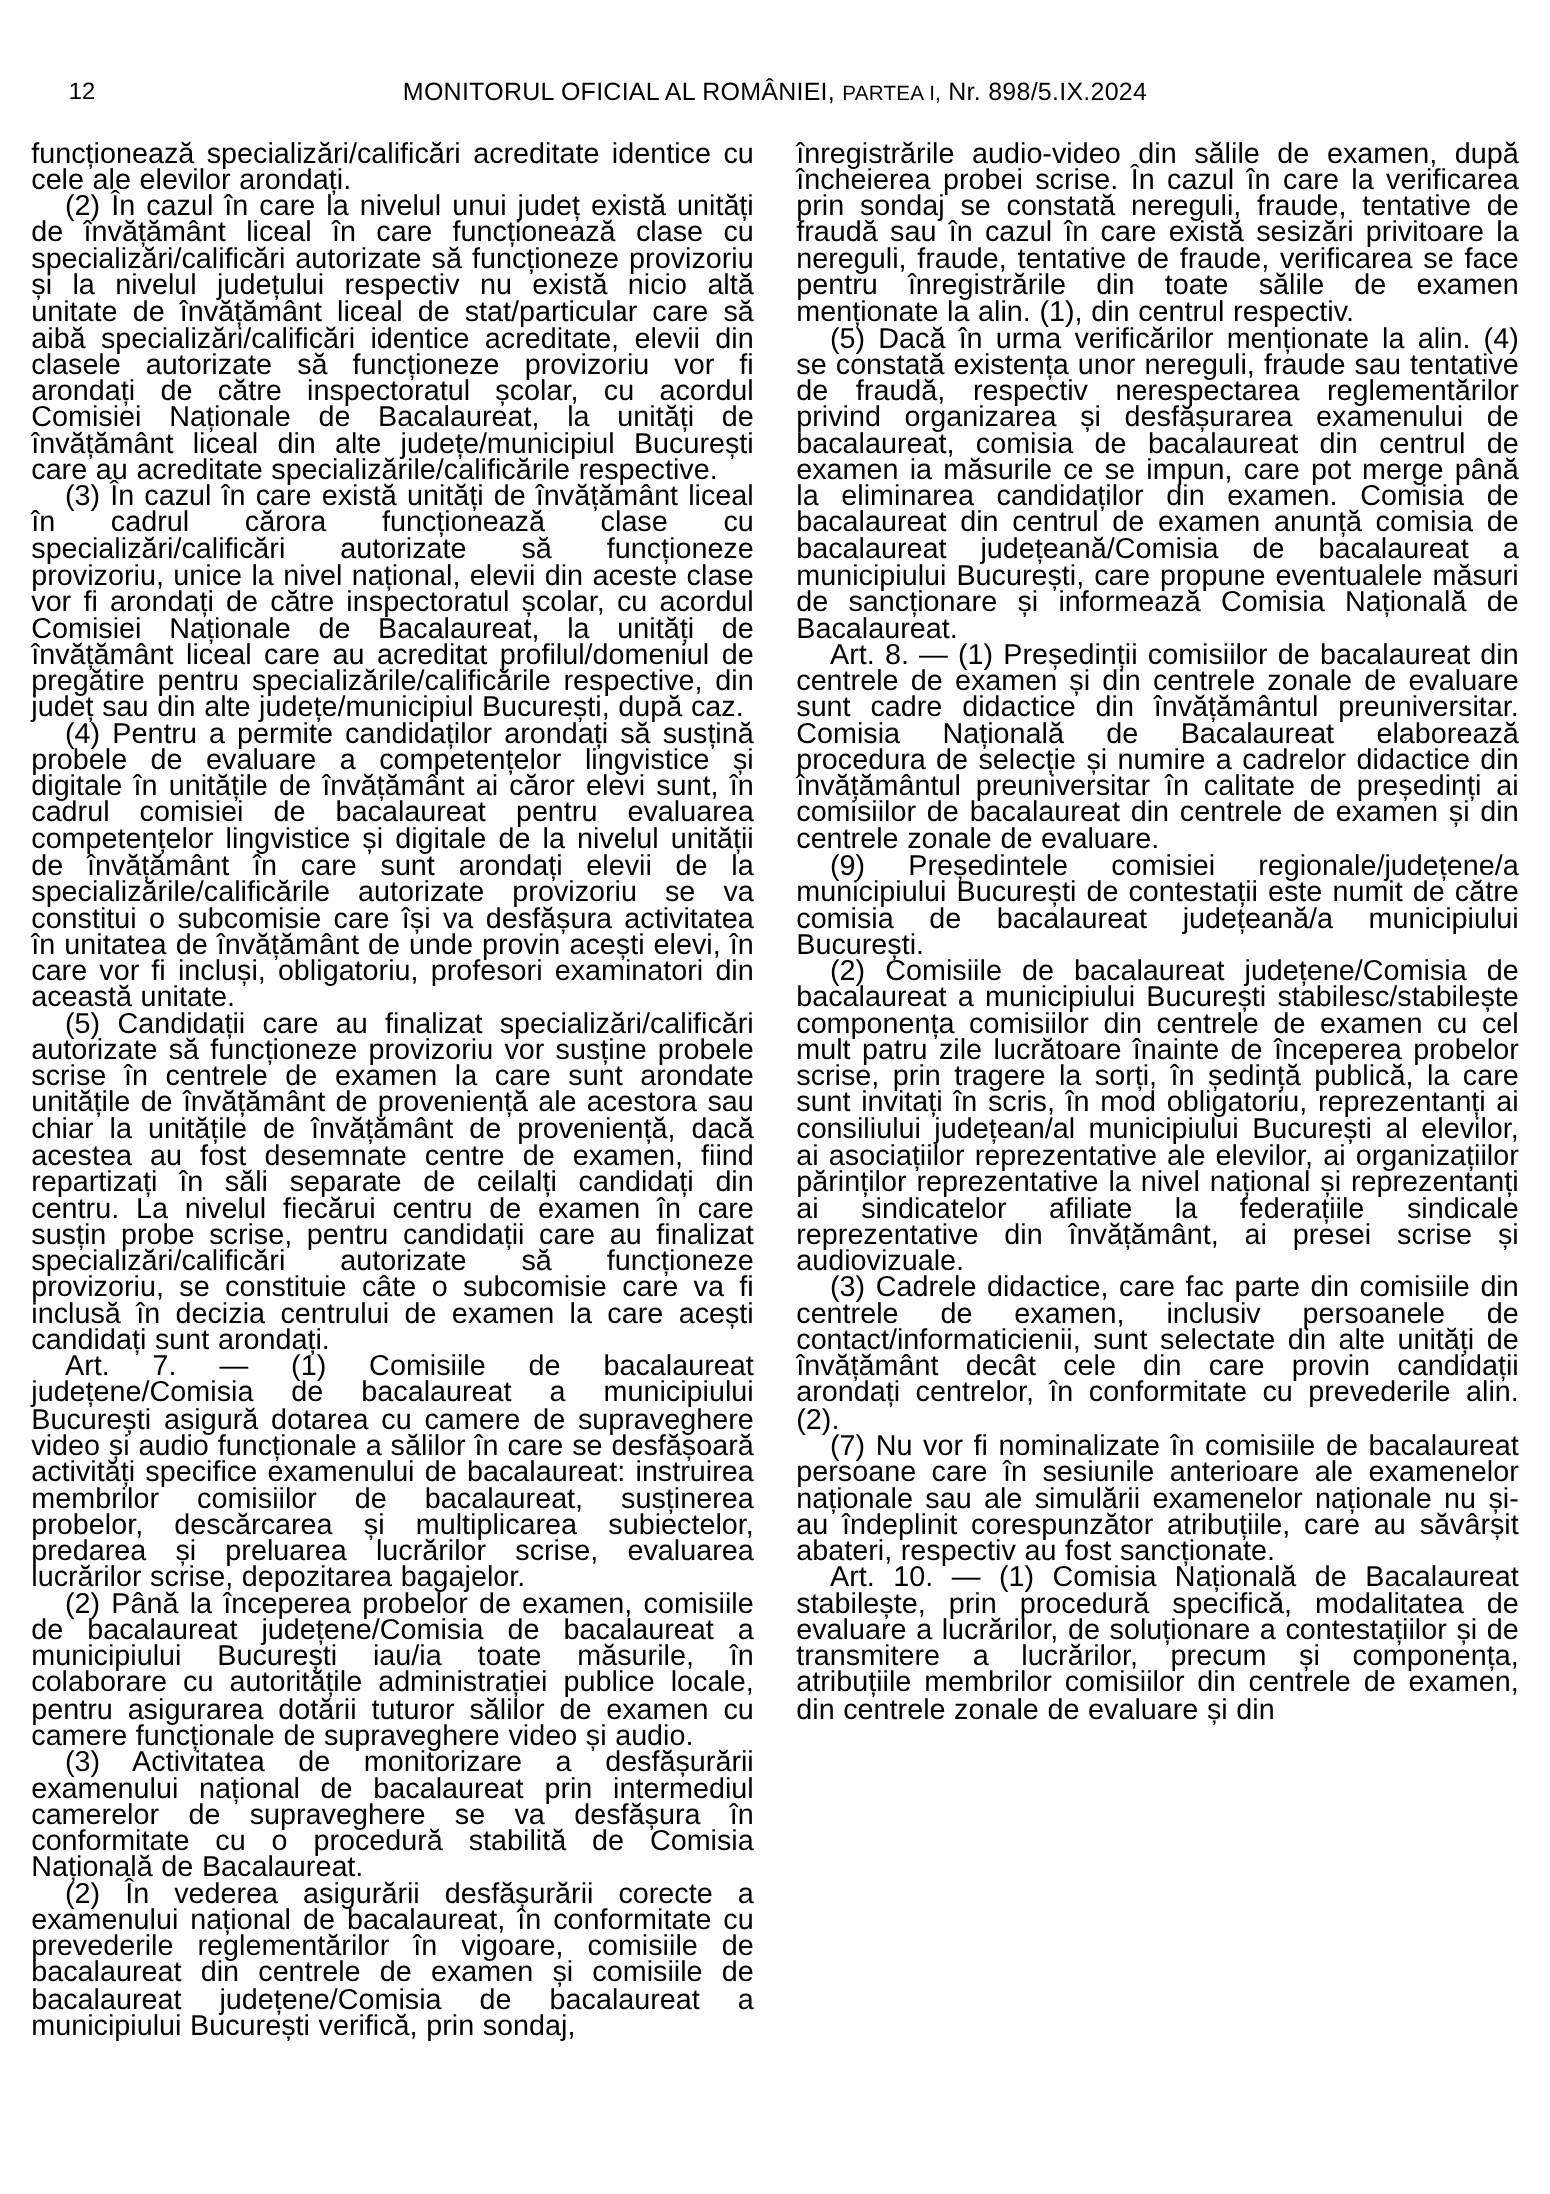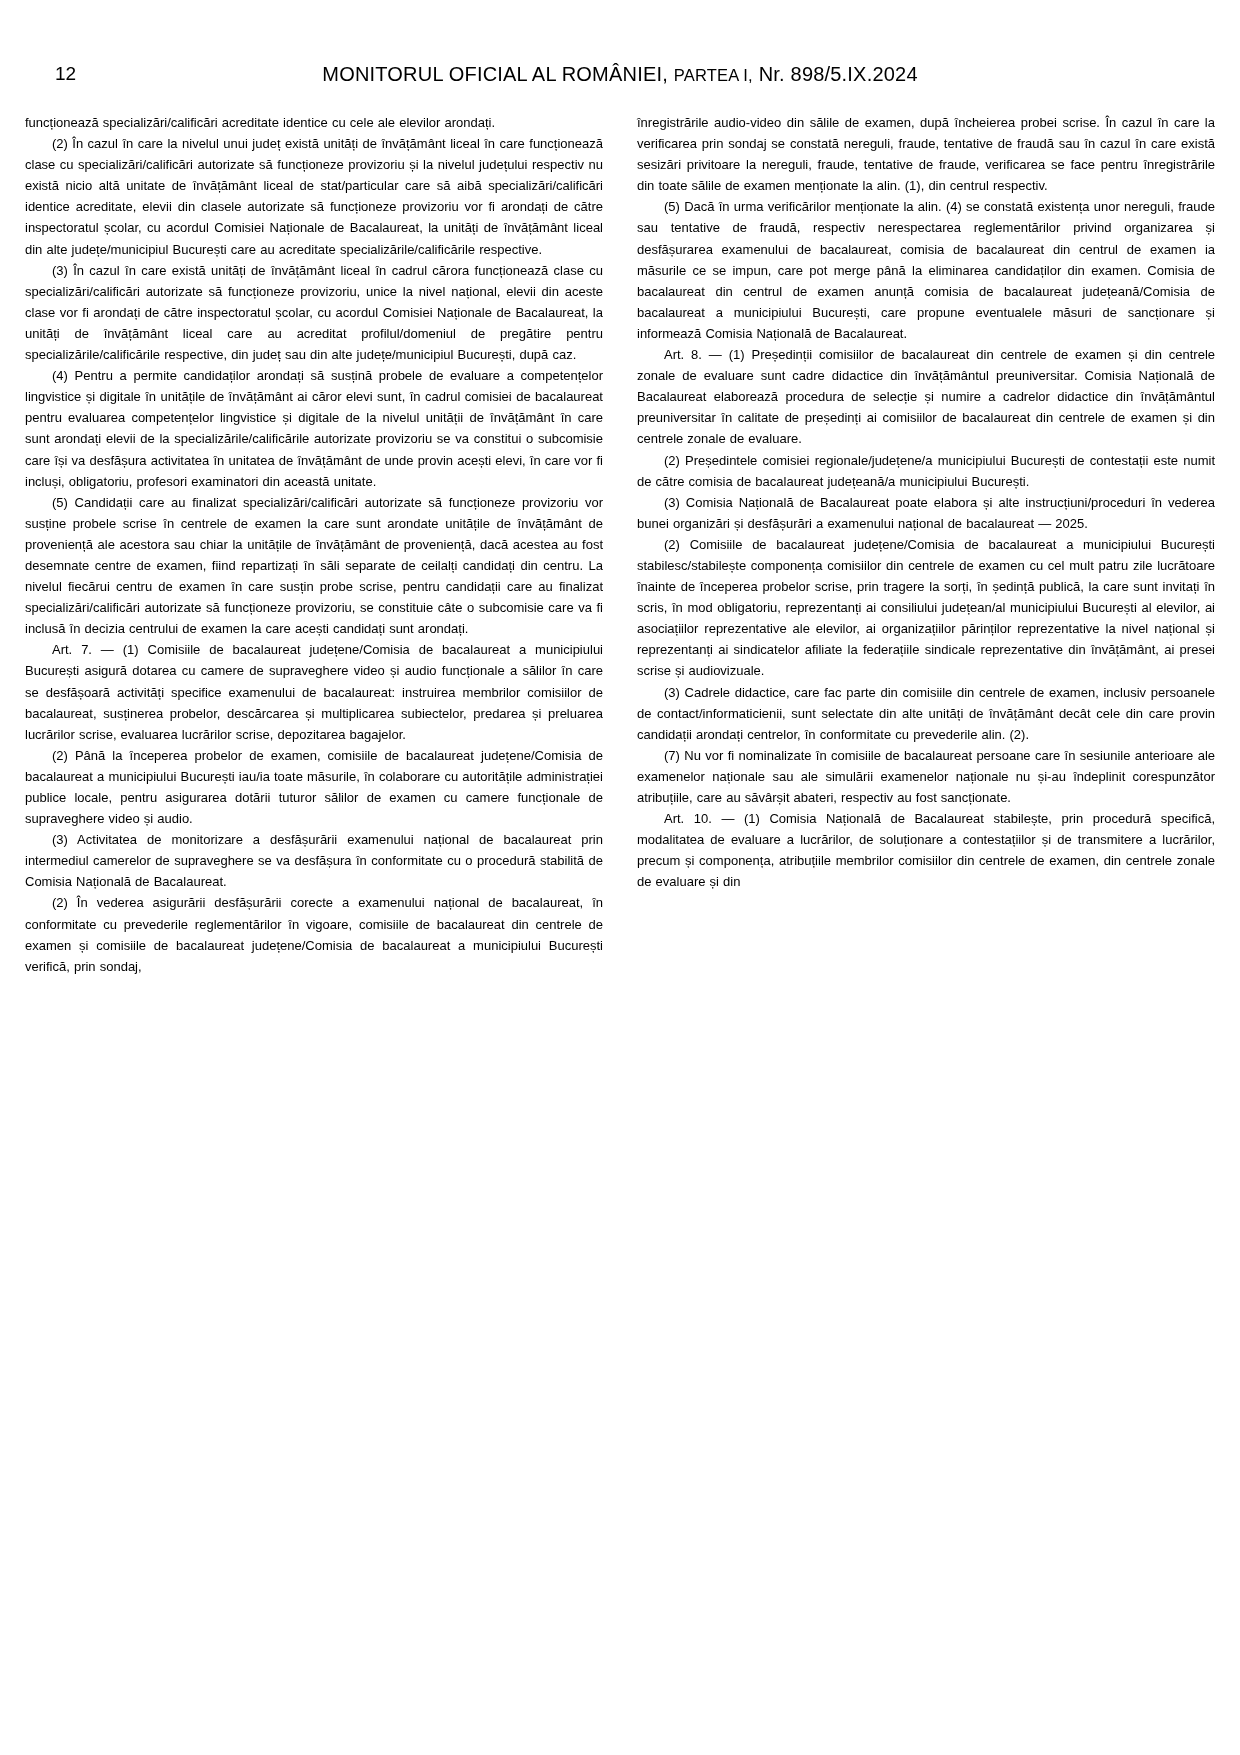--- a/index.html
+++ b/index.html
@@ -48,21 +48,21 @@
   .columns {
     display: flex;
     gap: 34px;
   }
   .column {
     width: 578px;
     flex: 0 0 578px;
   }
   p.para {
     margin: 0;
-    font-size: 13px;
+    font-size: 23px;
     line-height: 21.1px;
     text-align: justify;
     text-indent: 27px;
     word-spacing: 0.5px;
   }
   p.cont {
     text-indent: 0;
   }
 </style>
 </head>
@@ -86,22 +86,21 @@
       <p class="para">Art. 7. — (1) Comisiile de bacalaureat județene/Comisia de bacalaureat a municipiului București asigură dotarea cu camere de supraveghere video și audio funcționale a sălilor în care se desfășoară activități specifice examenului de bacalaureat: instruirea membrilor comisiilor de bacalaureat, susținerea probelor, descărcarea și multiplicarea subiectelor, predarea și preluarea lucrărilor scrise, evaluarea lucrărilor scrise, depozitarea bagajelor.</p>
       <p class="para">(2) Până la începerea probelor de examen, comisiile de bacalaureat județene/Comisia de bacalaureat a municipiului București iau/ia toate măsurile, în colaborare cu autoritățile administrației publice locale, pentru asigurarea dotării tuturor sălilor de examen cu camere funcționale de supraveghere video și audio.</p>
       <p class="para">(3) Activitatea de monitorizare a desfășurării examenului național de bacalaureat prin intermediul camerelor de supraveghere se va desfășura în conformitate cu o procedură stabilită de Comisia Națională de Bacalaureat.</p>
       <p class="para">(2) În vederea asigurării desfășurării corecte a examenului național de bacalaureat, în conformitate cu prevederile reglementărilor în vigoare, comisiile de bacalaureat din centrele de examen și comisiile de bacalaureat județene/Comisia de bacalaureat a municipiului București verifică, prin sondaj,</p>
     </div>
 
     <div class="column">
       <p class="para cont">înregistrările audio-video din sălile de examen, după încheierea probei scrise. În cazul în care la verificarea prin sondaj se constată nereguli, fraude, tentative de fraudă sau în cazul în care există sesizări privitoare la nereguli, fraude, tentative de fraude, verificarea se face pentru înregistrările din toate sălile de examen menționate la alin. (1), din centrul respectiv.</p>
       <p class="para">(5) Dacă în urma verificărilor menționate la alin. (4) se constată existența unor nereguli, fraude sau tentative de fraudă, respectiv nerespectarea reglementărilor privind organizarea și desfășurarea examenului de bacalaureat, comisia de bacalaureat din centrul de examen ia măsurile ce se impun, care pot merge până la eliminarea candidaților din examen. Comisia de bacalaureat din centrul de examen anunță comisia de bacalaureat județeană/Comisia de bacalaureat a municipiului București, care propune eventualele măsuri de sancționare și informează Comisia Națională de Bacalaureat.</p>
       <p class="para">Art. 8. — (1) Președinții comisiilor de bacalaureat din centrele de examen și din centrele zonale de evaluare sunt cadre didactice din învățământul preuniversitar. Comisia Națională de Bacalaureat elaborează procedura de selecție și numire a cadrelor didactice din învățământul preuniversitar în calitate de președinți ai comisiilor de bacalaureat din centrele de examen și din centrele zonale de evaluare.</p>
-      <p class="para">(2) Președintele comisiei regionale/județene/a municipiului București de contestații este numit de către comisia de bacalaureat județeană/a municipiului București.</p>
-      <p class="para">(3) Comisia Națională de Bacalaureat poate elabora și alte instrucțiuni/proceduri în vederea bunei organizări și desfășurări a examenului național de bacalaureat — 2025.</p>
+      <p class="para">(9) Președintele comisiei regionale/județene/a municipiului București de contestații este numit de către comisia de bacalaureat județeană/a municipiului București.</p>
       <p class="para">(2) Comisiile de bacalaureat județene/Comisia de bacalaureat a municipiului București stabilesc/stabilește componența comisiilor din centrele de examen cu cel mult patru zile lucrătoare înainte de începerea probelor scrise, prin tragere la sorți, în ședință publică, la care sunt invitați în scris, în mod obligatoriu, reprezentanți ai consiliului județean/al municipiului București al elevilor, ai asociațiilor reprezentative ale elevilor, ai organizațiilor părinților reprezentative la nivel național și reprezentanți ai sindicatelor afiliate la federațiile sindicale reprezentative din învățământ, ai presei scrise și audiovizuale.</p>
       <p class="para">(3) Cadrele didactice, care fac parte din comisiile din centrele de examen, inclusiv persoanele de contact/informaticienii, sunt selectate din alte unități de învățământ decât cele din care provin candidații arondați centrelor, în conformitate cu prevederile alin. (2).</p>
       <p class="para">(7) Nu vor fi nominalizate în comisiile de bacalaureat persoane care în sesiunile anterioare ale examenelor naționale sau ale simulării examenelor naționale nu și-au îndeplinit corespunzător atribuțiile, care au săvârșit abateri, respectiv au fost sancționate.</p>
       <p class="para">Art. 10. — (1) Comisia Națională de Bacalaureat stabilește, prin procedură specifică, modalitatea de evaluare a lucrărilor, de soluționare a contestațiilor și de transmitere a lucrărilor, precum și componența, atribuțiile membrilor comisiilor din centrele de examen, din centrele zonale de evaluare și din</p>
     </div>
 
   </div>
 
 </div>
 

